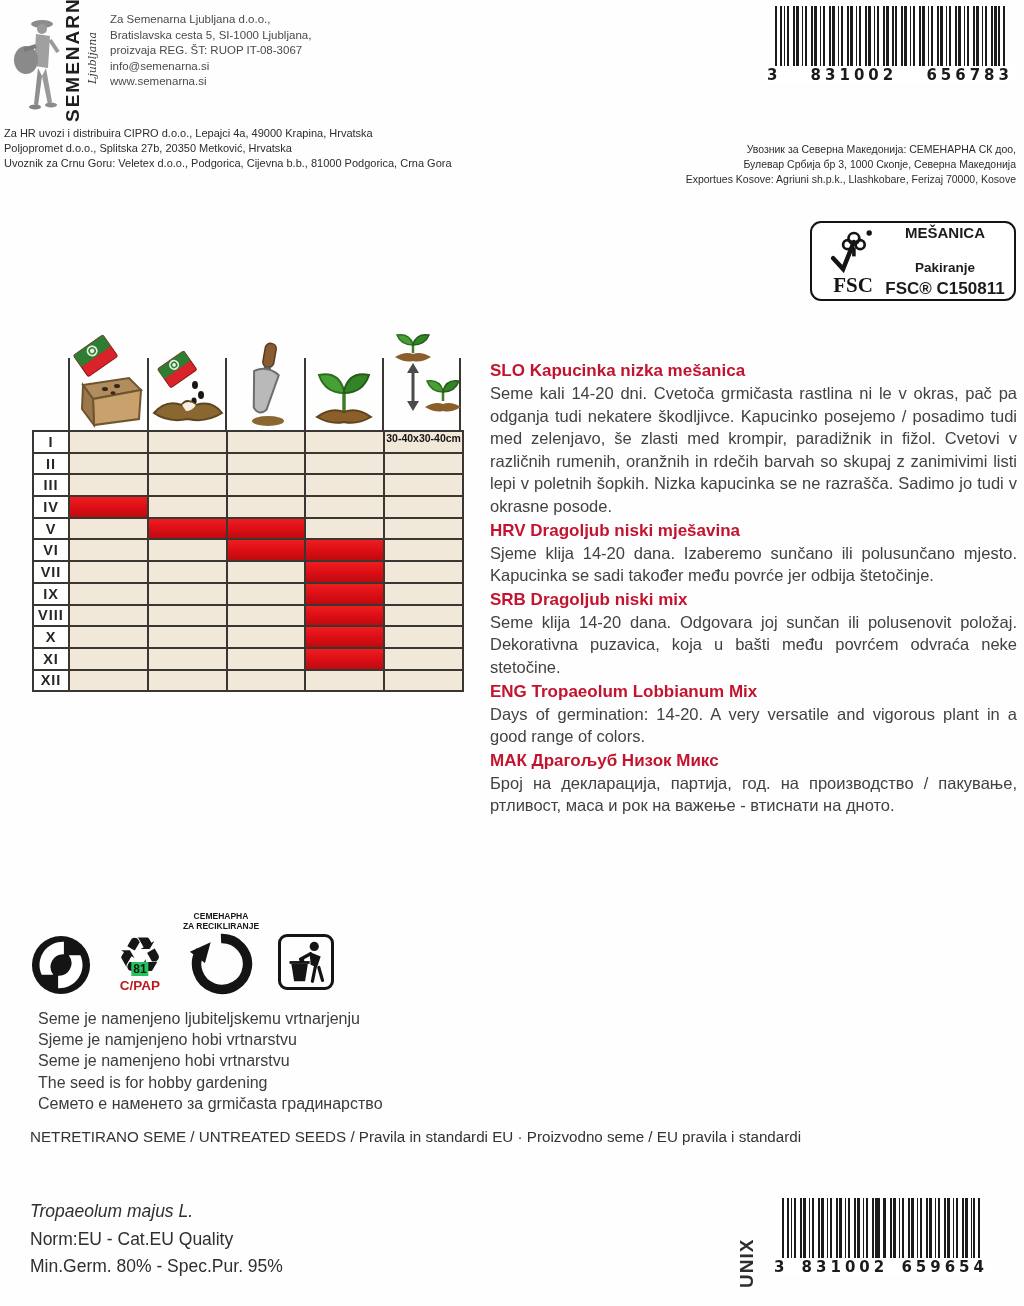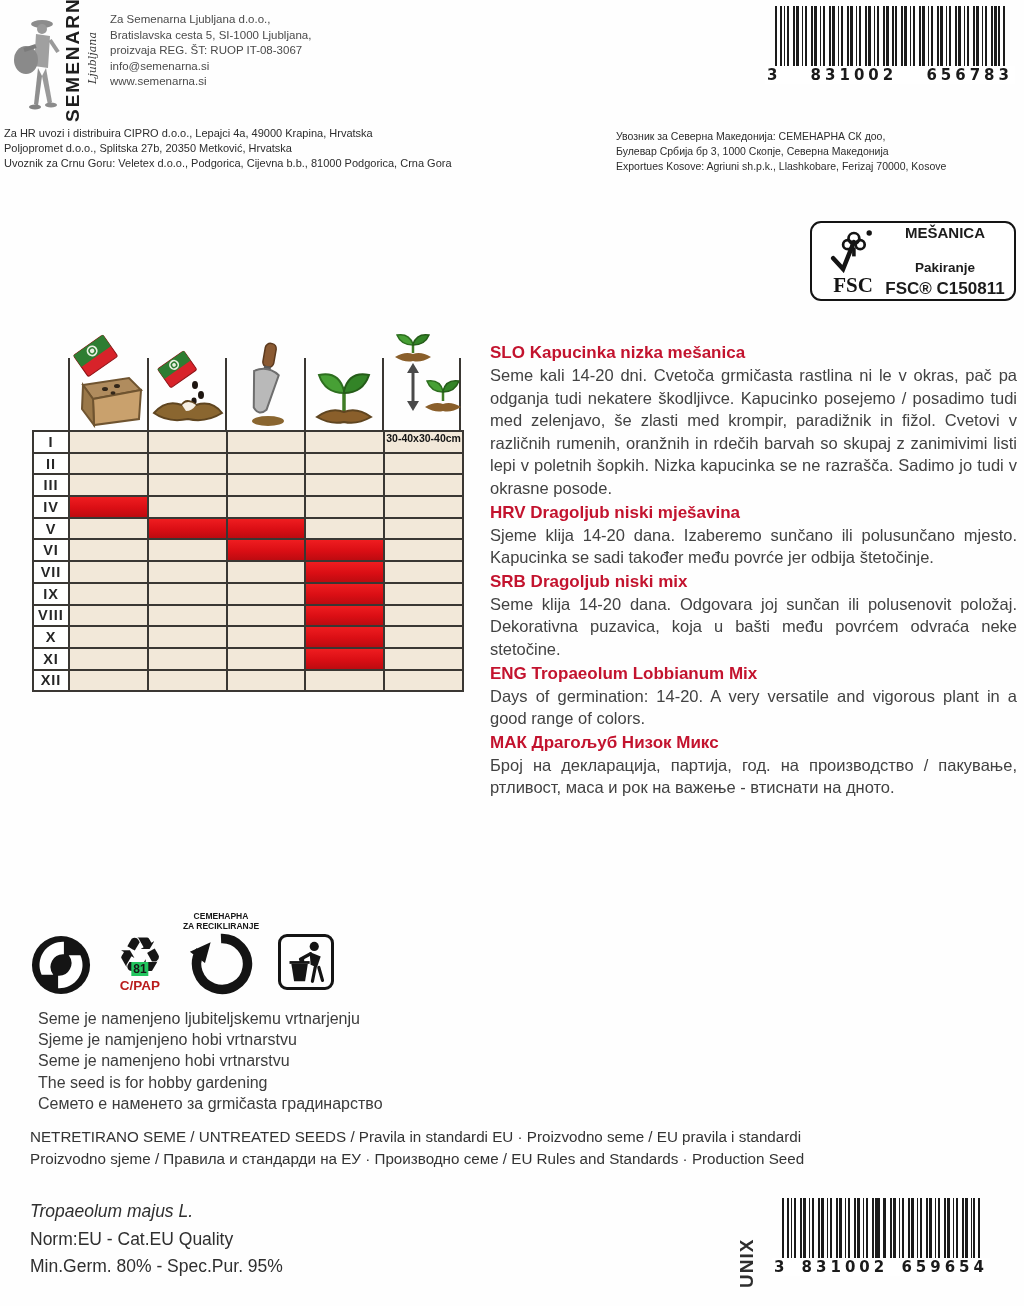--- a/index.html
+++ b/index.html
@@ -50,21 +50,21 @@
     letter-spacing:4px; color:#1b1b1b; background:#fff; position:relative;
   }
   .unix-vert {
     position:absolute; left:736px; top:1208px; height:80px;
     writing-mode:vertical-rl; transform:rotate(180deg);
     font-size:19px; font-weight:bold; letter-spacing:1px; color:#2e2e2e;
   }
 
   
   .dist-left { left:4px; top:126px; width:470px; font-size:11px; line-height:15px; color:#2c2c2c; }
-  .dist-right { right:8px; top:129px; width:400px; font-size:10.5px; line-height:15px; color:#2c2c2c; text-align:left; }
+  .dist-right { right:8px; top:142px; width:400px; font-size:10.5px; line-height:15px; color:#2c2c2c; text-align:right; }
 
   
   .fsc-box {
     left:810px; top:221px; width:206px; height:80px;
     border:2.5px solid #141414; border-radius:11px;
     display:flex; align-items:center; padding:4px 8px 4px 10px; background:#fff;
   }
   .fsc-left { width:62px; text-align:center; }
   .fsc-word { font-family:"Liberation Serif", serif; font-weight:bold; font-size:21px; color:#141414; line-height:16px;text-align:center; }
   .fsc-right { flex:1; text-align:center; color:#1c1c1c; border-left:0; }
@@ -83,21 +83,21 @@
   table.cal-table td.month-cell {
     background:#fff; width:36px; text-align:center;
     font-weight:bold; font-size:14.5px; color:#262626; letter-spacing:1px;
   }
   table.cal-table td.active { background:linear-gradient(180deg,#ef1d20 0%,#da0e14 55%,#bd0b10 100%); }
   table.cal-table td.spacing-cell {
     font-size:10.5px; font-weight:bold; color:#141414; text-align:center; vertical-align:top; line-height:12px;
   }
 
   
-  .descriptions { left:490px; top:341px; width:527px; }
+  .descriptions { left:490px; top:359px; width:527px; }
   .desc-title { font-size:17px; font-weight:bold; color:#c3132e; line-height:23px; }
   .desc-body { font-size:16.5px; line-height:22.6px; text-align:justify; color:#424242; margin-bottom:1px; }
 
   
   .recycling { left:26px; top:912px; width:310px; height:100px; }
   .green-dot { position:absolute; left:4px; top:22px; }
   .mobius { position:absolute; left:82px; top:16px; width:64px; text-align:center; }
   .mobius-glyph { font-size:52px; line-height:56px; color:#161616; }
   .mobius-num {
     position:absolute; left:50%; top:34px; transform:translateX(-50%);
@@ -424,21 +424,20 @@
 <div class="abs hobby">
   <div>Seme je namenjeno ljubiteljskemu vrtnarjenju</div>
   <div>Sjeme je namjenjeno hobi vrtnarstvu</div>
   <div>Seme je namenjeno hobi vrtnarstvu</div>
   <div>The seed is for hobby gardening</div>
   <div>Семето е наменето за grmičasta градинарство</div>
 </div>
 
 <div class="abs untreated">
   <div>NETRETIRANO SEME / UNTREATED SEEDS / Pravila in standardi EU · Proizvodno seme / EU pravila i standardi</div>
-  <div>Proizvodno sjeme / Правила и стандарди на ЕУ · Производно семе / EU Rules and Standards · Production Seed</div>
 </div>
 
 <div class="abs product">
   <div class="latin">Tropaeolum majus L.</div>
   <div>Norm:EU - Cat.EU Quality</div>
   <div>Min.Germ. 80% - Spec.Pur. 95%</div>
 </div>
 
 <div class="abs unix-vert">UNIX</div>
 <div class="abs barcode barcode-bottom">

